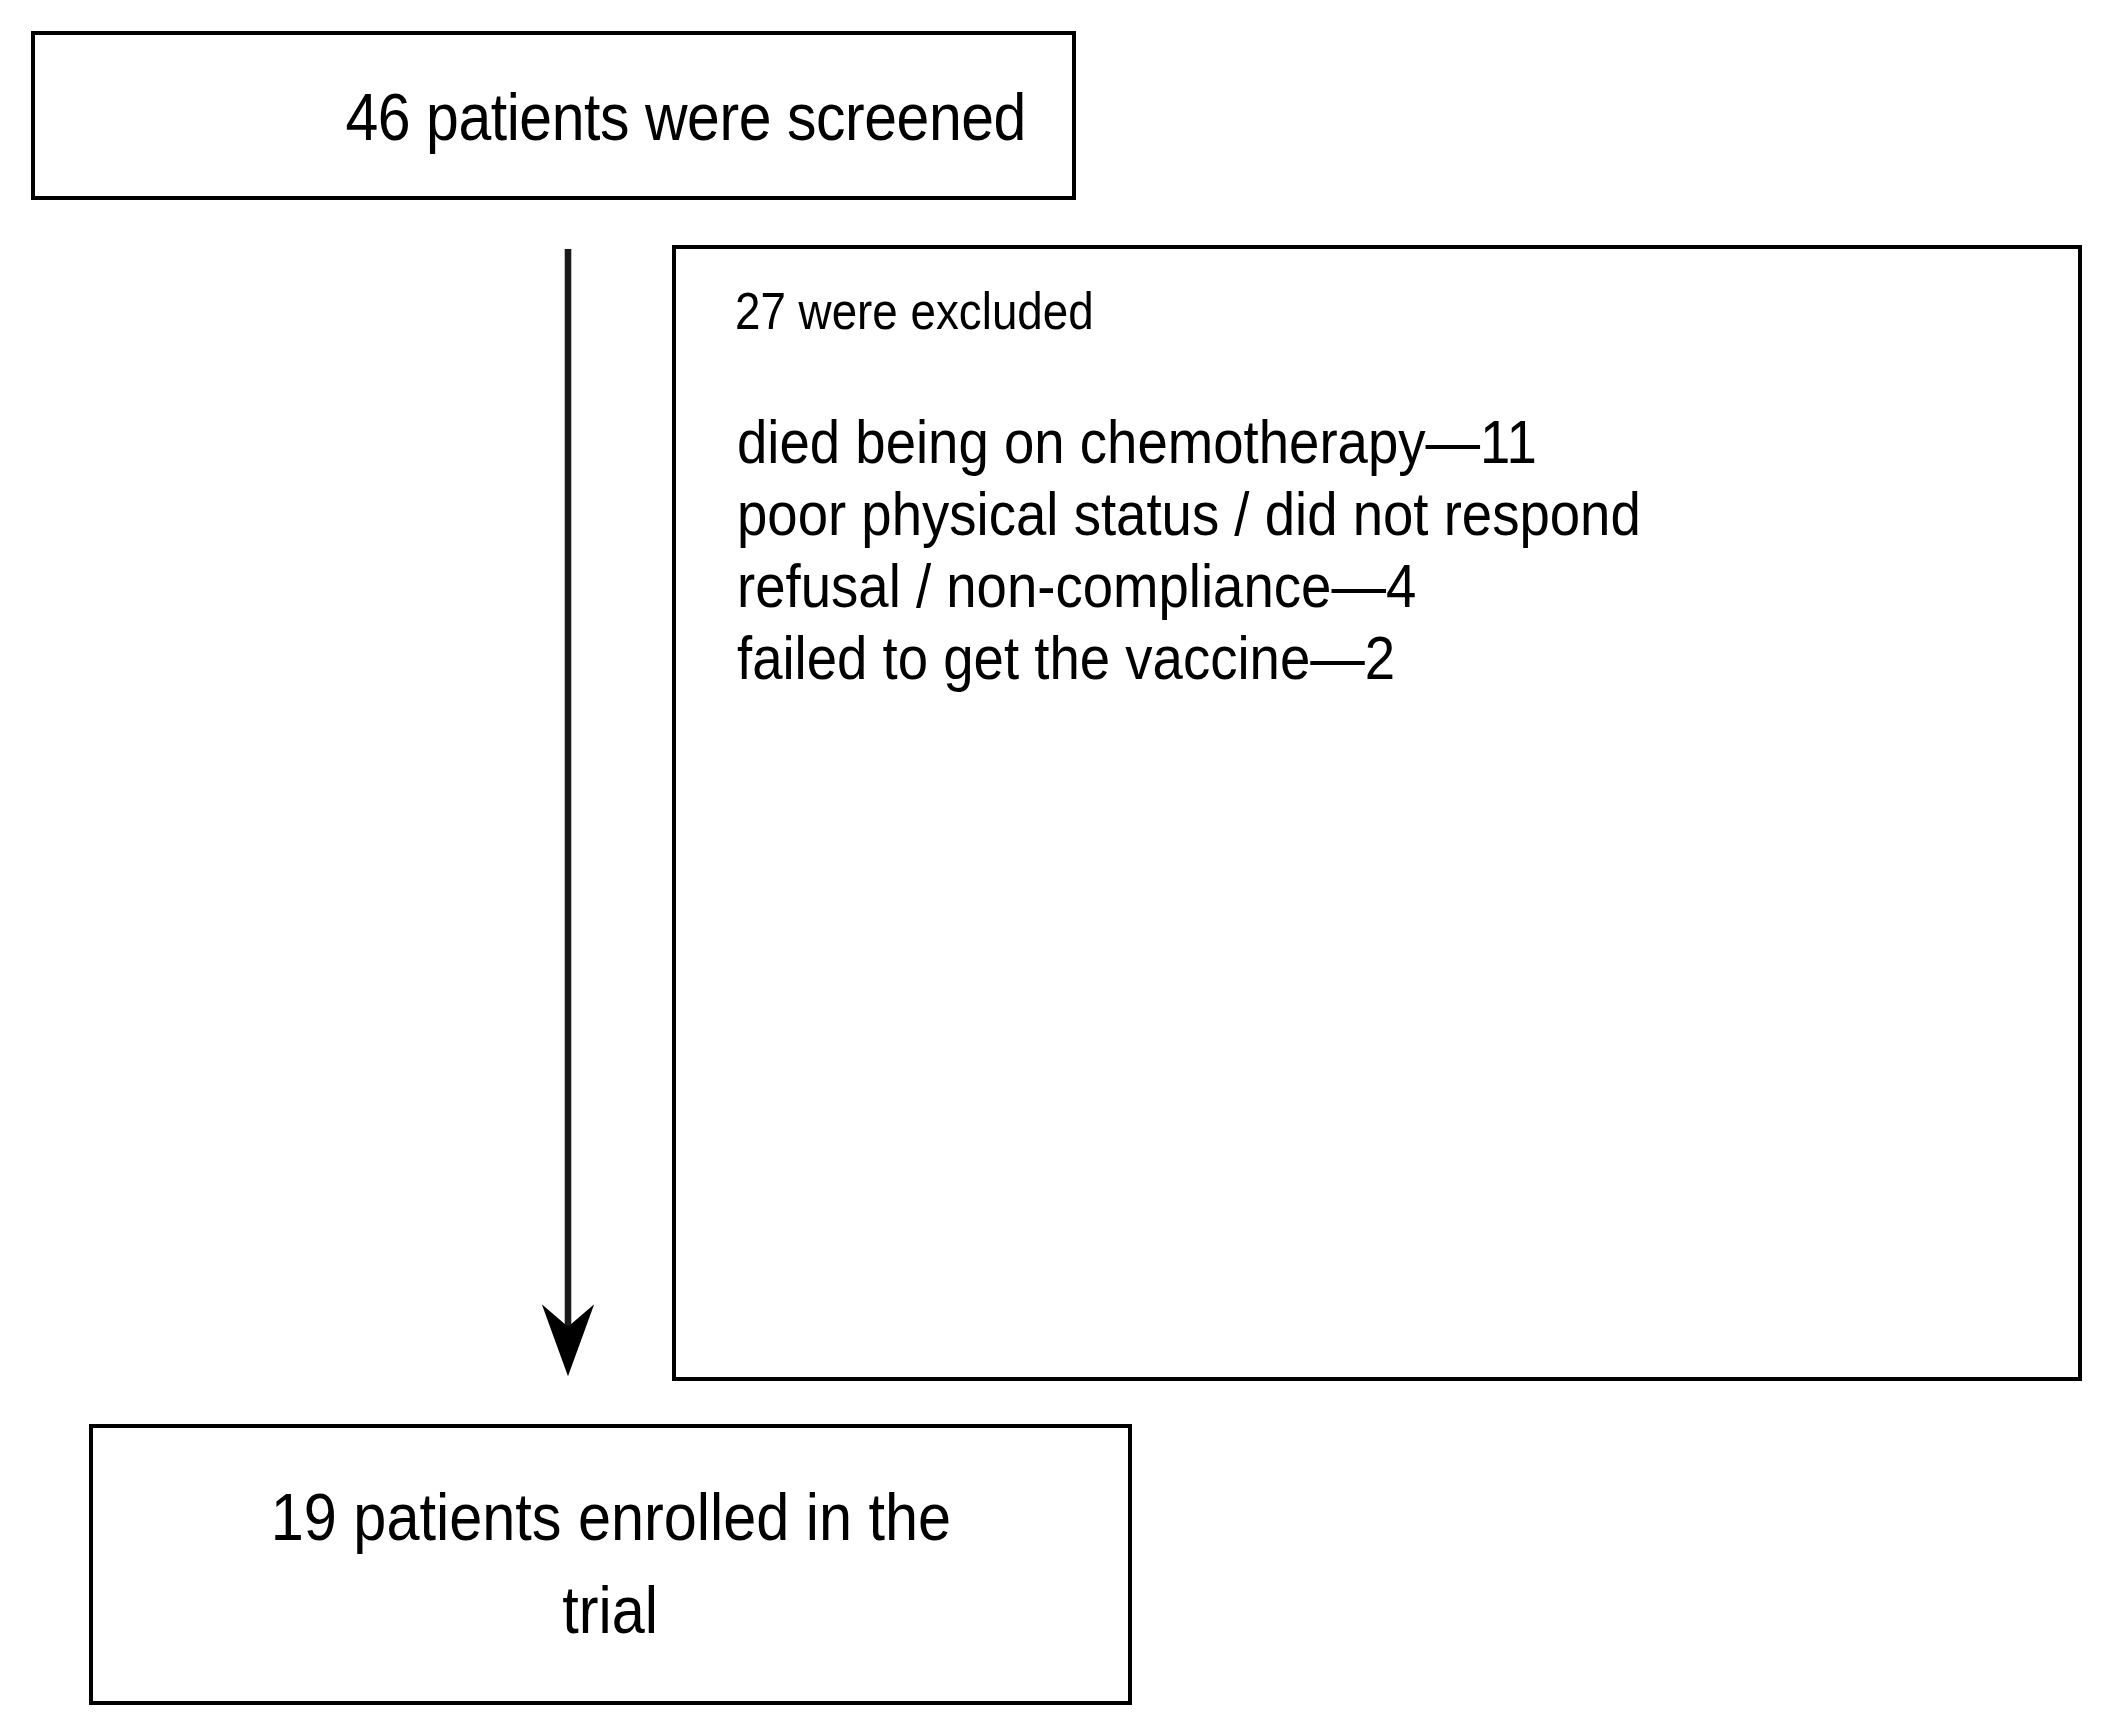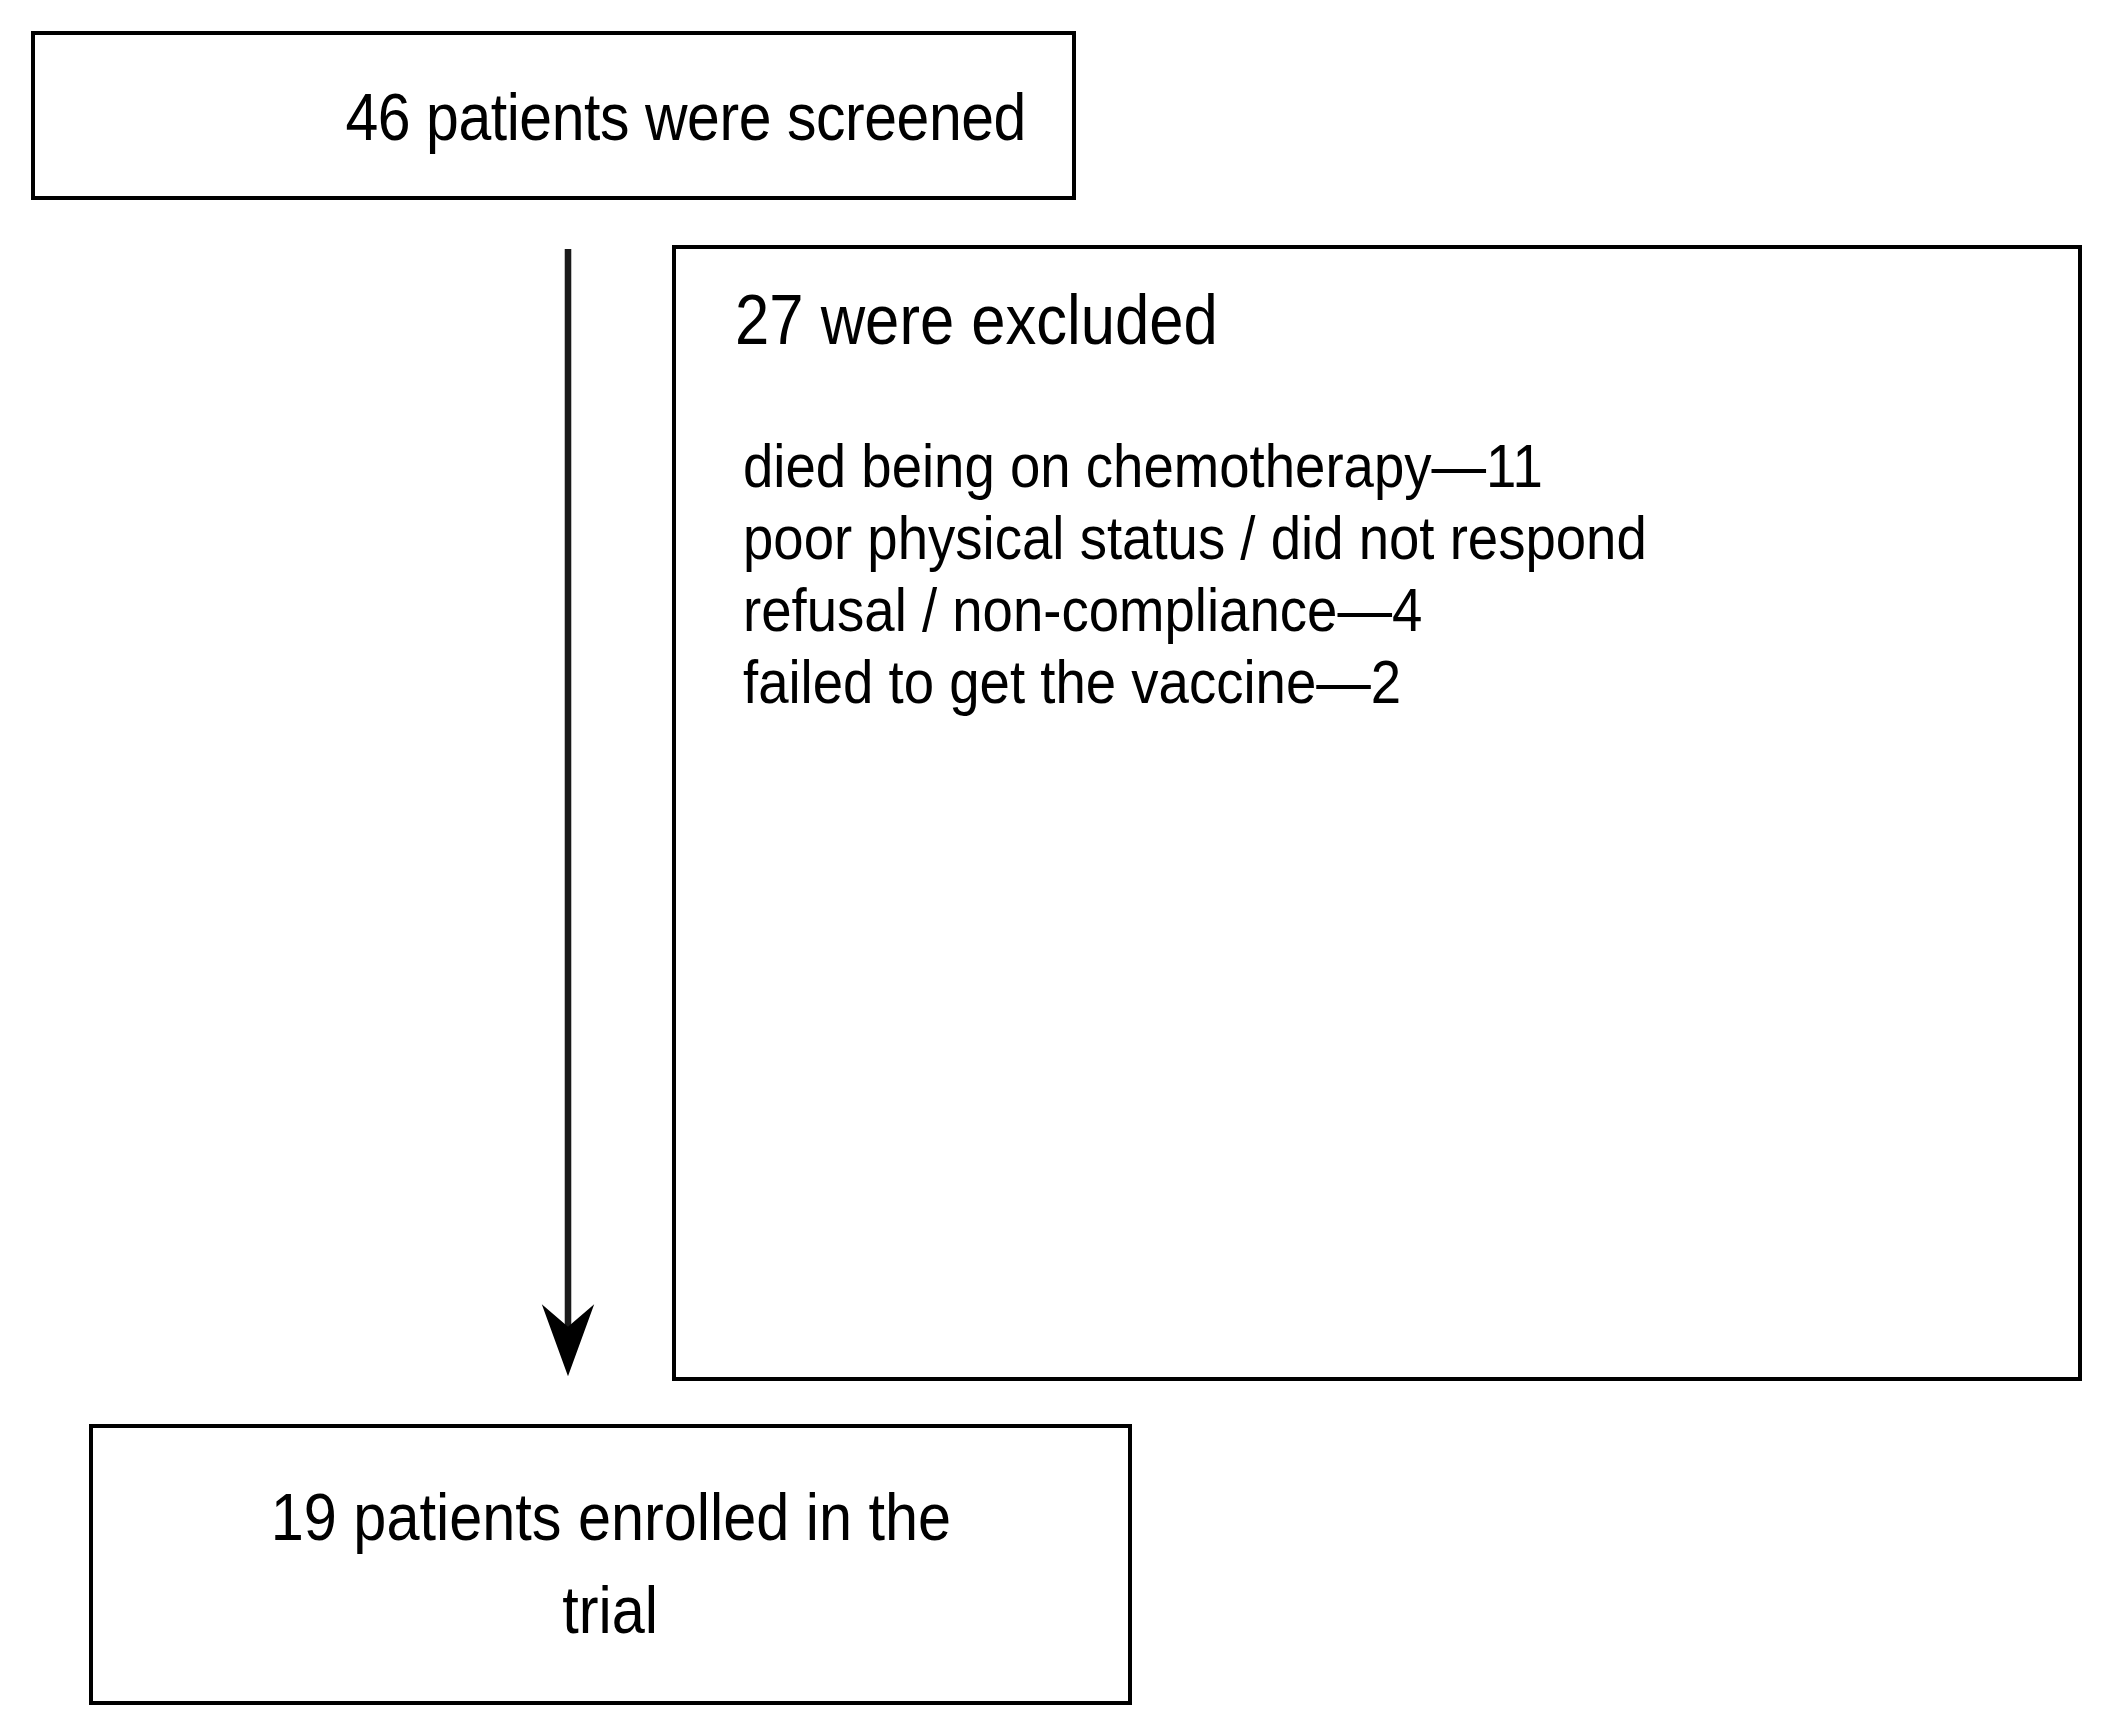--- a/index.html
+++ b/index.html
@@ -60,36 +60,36 @@
     width: 1410px;
     height: 1136px;
   }
   #box-excluded .excl-inner {
     position: absolute;
     left: 59px;
     top: 36px;
     right: 19px;
   }
   .excl-heading {
-    font-size: 70px;
+    font-size: 52px;
     line-height: 1.0;
     white-space: nowrap;
     margin-bottom: 0;
   }
   .excl-heading .inner-scale,
   .excl-line .inner-scale {
     display: inline-block;
     transform: scaleX(0.88);
     transform-origin: left center;
   }
   .excl-spacer {
     height: 67px;
   }
   .excl-list {
-    margin: 8px;
+    margin: 2px;
     padding: 0;
     list-style: none;
   }
   .excl-line {
     font-size: 62px;
     line-height: 1.16;
     white-space: nowrap;
   }
 
   

